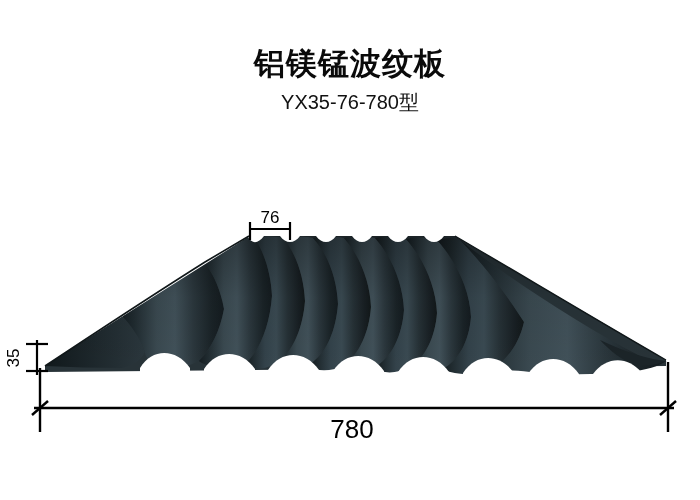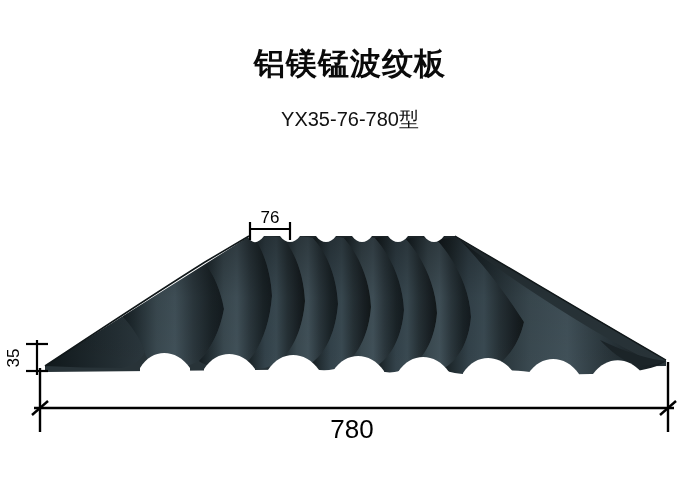--- a/index.html
+++ b/index.html
@@ -32,21 +32,21 @@
     text-align: center;
   }
   .title-main {
     font-size: 31px;
     font-weight: bold;
     letter-spacing: 1px;
     line-height: 1.15;
     color: #0a0a0a;
   }
   .title-sub {
-    margin-top: 24px;
+    margin-top: 7px;
     font-size: 20px;
     font-weight: normal;
     letter-spacing: 0px;
     color: #111111;
   }
 
   #drawing {
     position: absolute;
     top: 0;
     left: 0;

